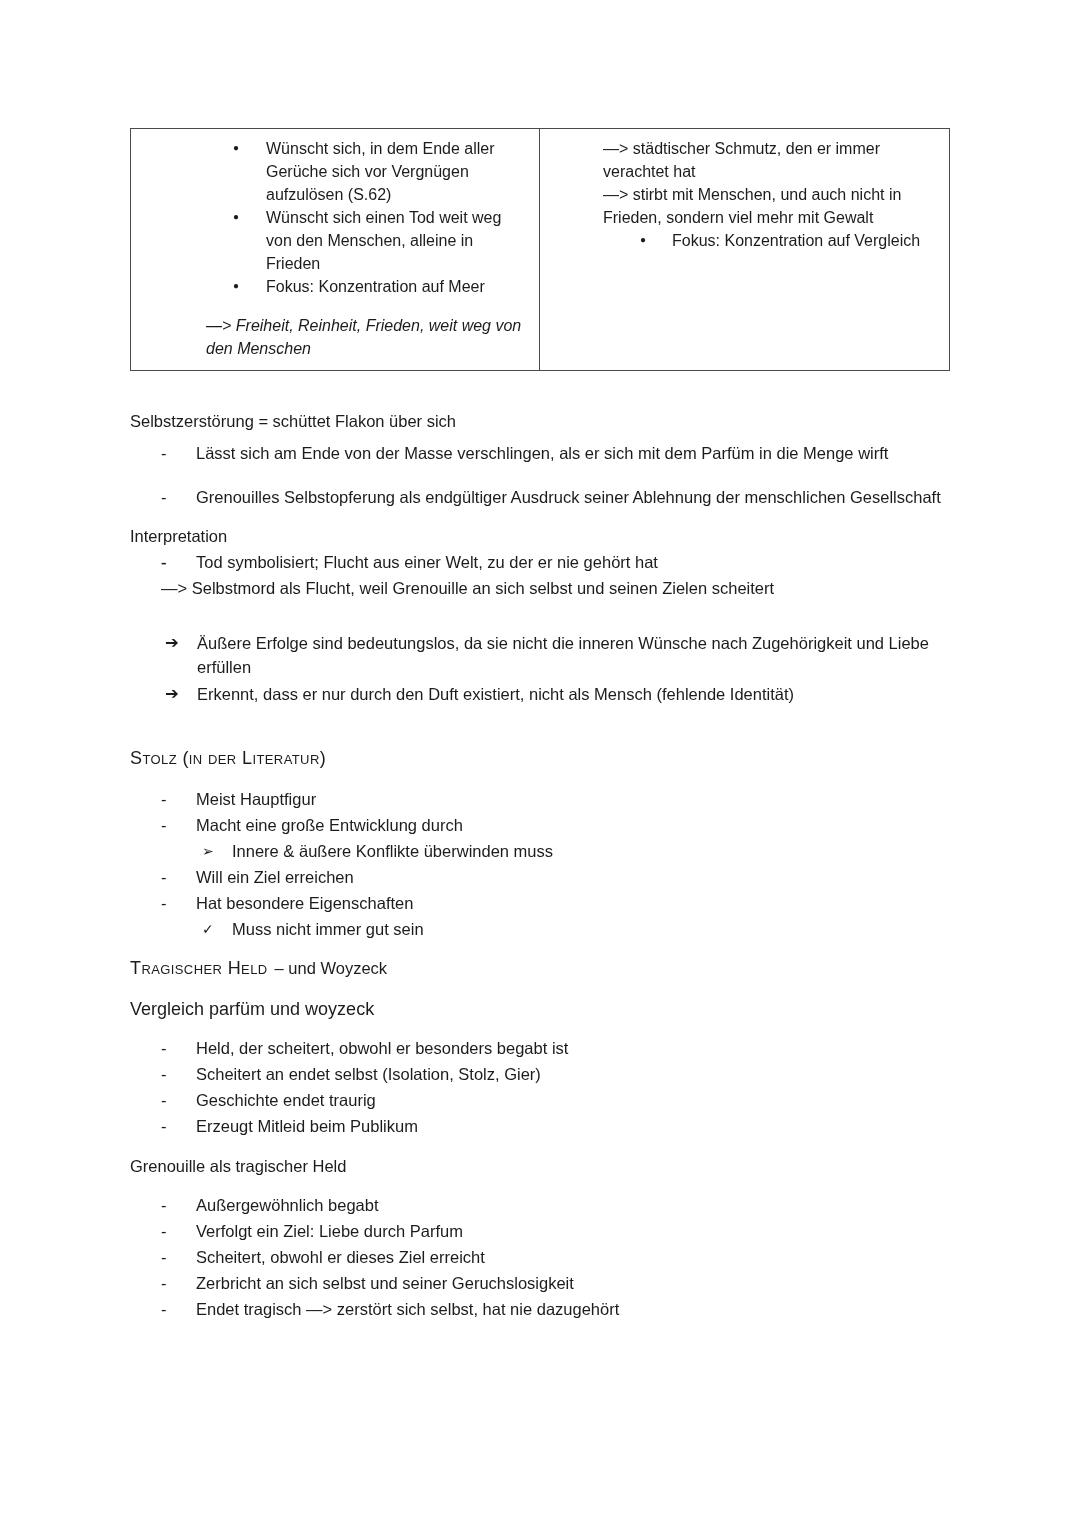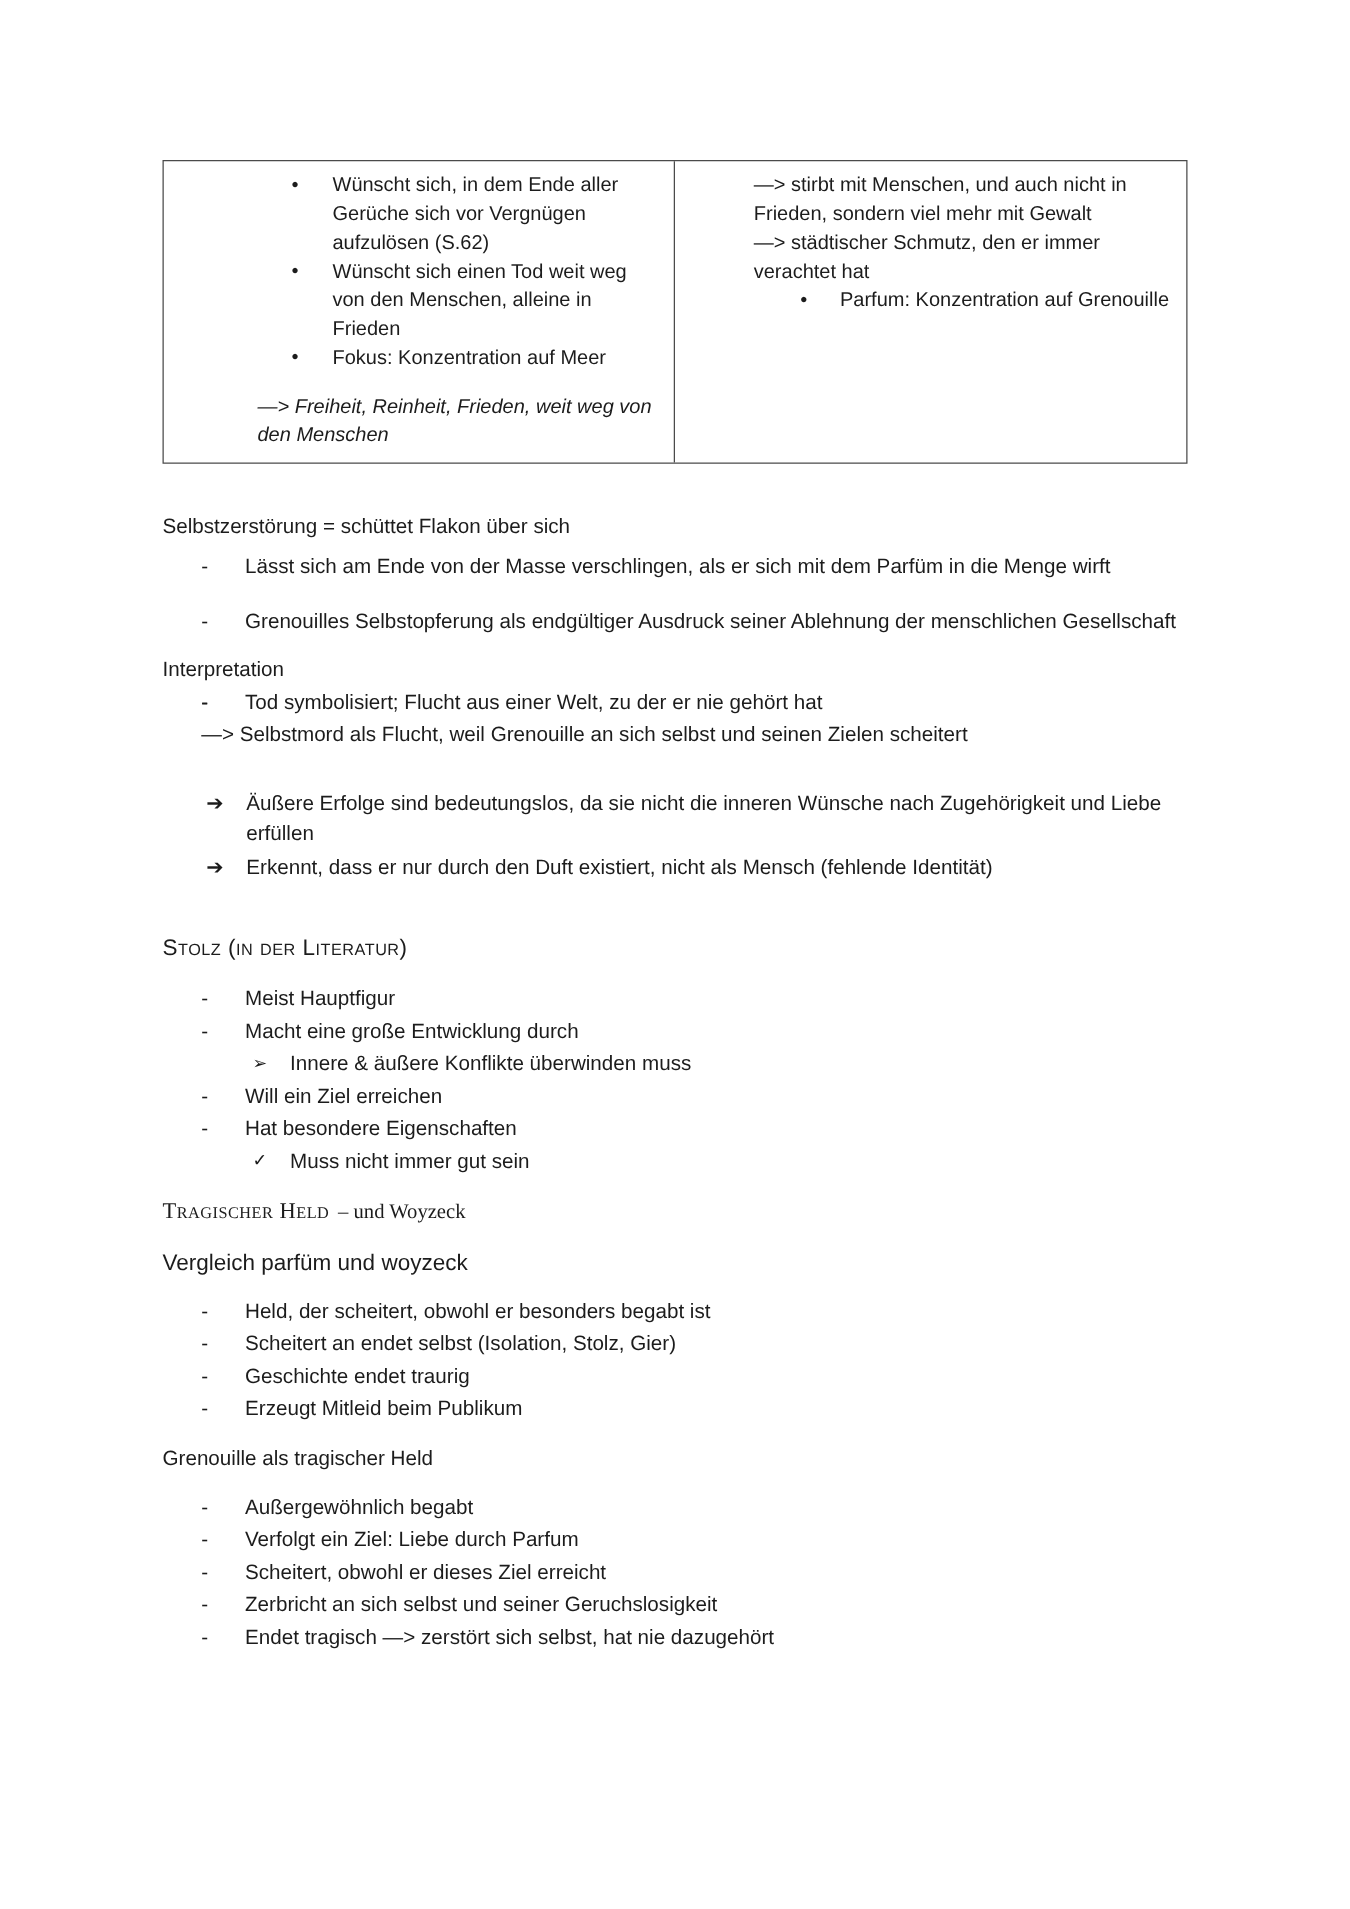--- a/index.html
+++ b/index.html
@@ -46,21 +46,21 @@
   .h-plain { font-weight:normal; }
   .h-interpretation { margin:15px 0 0 0; font-size:16.5px; }
   .h-vergleich { margin:17px 0 15px 0; font-size:18px; }
   .h-grenouille { margin:16px 0 15px 0; font-size:16.5px; }
 
   .script-heading {
     font-variant:small-caps; font-weight:normal;
     font-size:18px; letter-spacing:0.4px;
   }
   .h-held { margin:40px 0 17px 0; }
-  .tragisch-line { margin-top:15px;font-family:Liberation Serif, serif; }
+  .tragisch-line { margin-top:15px; }
   .tragisch-line .suffix { margin-left:7px; }
 
   .conclusion-line { padding-left:31px; }
   .takeaways { margin-top:31px; }
   .list-block { margin:0; }
 </style>
 </head>
 <body>
 
 <div class="page">
@@ -77,26 +77,26 @@
           <span>Wünscht sich einen Tod weit weg von den Menschen, alleine in Frieden</span>
         </li>
         <li>
           <span class="m-dot">●</span>
           <span>Fokus: Konzentration auf Meer</span>
         </li>
       </ul>
       <p class="cell-note">—&gt; Freiheit, Reinheit, Frieden, weit weg von den Menschen</p>
     </div>
     <div class="cell cell-right">
+      <p class="arrow-line">—&gt; städtischer Schmutz, den er immer verachtet hat</p>
       <p class="arrow-line">—&gt; stirbt mit Menschen, und auch nicht in Frieden, sondern viel mehr mit Gewalt</p>
-      <p class="arrow-line">—&gt; städtischer Schmutz, den er immer verachtet hat</p>
       <ul class="bullet-list right-bullets">
         <li>
           <span class="m-dot">●</span>
-          <span>Parfum: Konzentration auf Grenouille</span>
+          <span>Fokus: Konzentration auf Vergleich</span>
         </li>
       </ul>
     </div>
   </section>
 
   <h2 class="h-bold">Selbstzerstörung = schüttet Flakon über sich</h2>
   <ul class="dash-list list-block">
     <li>
       <span class="m">-</span>
       <span>Lässt sich am Ende von der Masse verschlingen, als er sich mit dem Parfüm in die Menge wirft</span>

